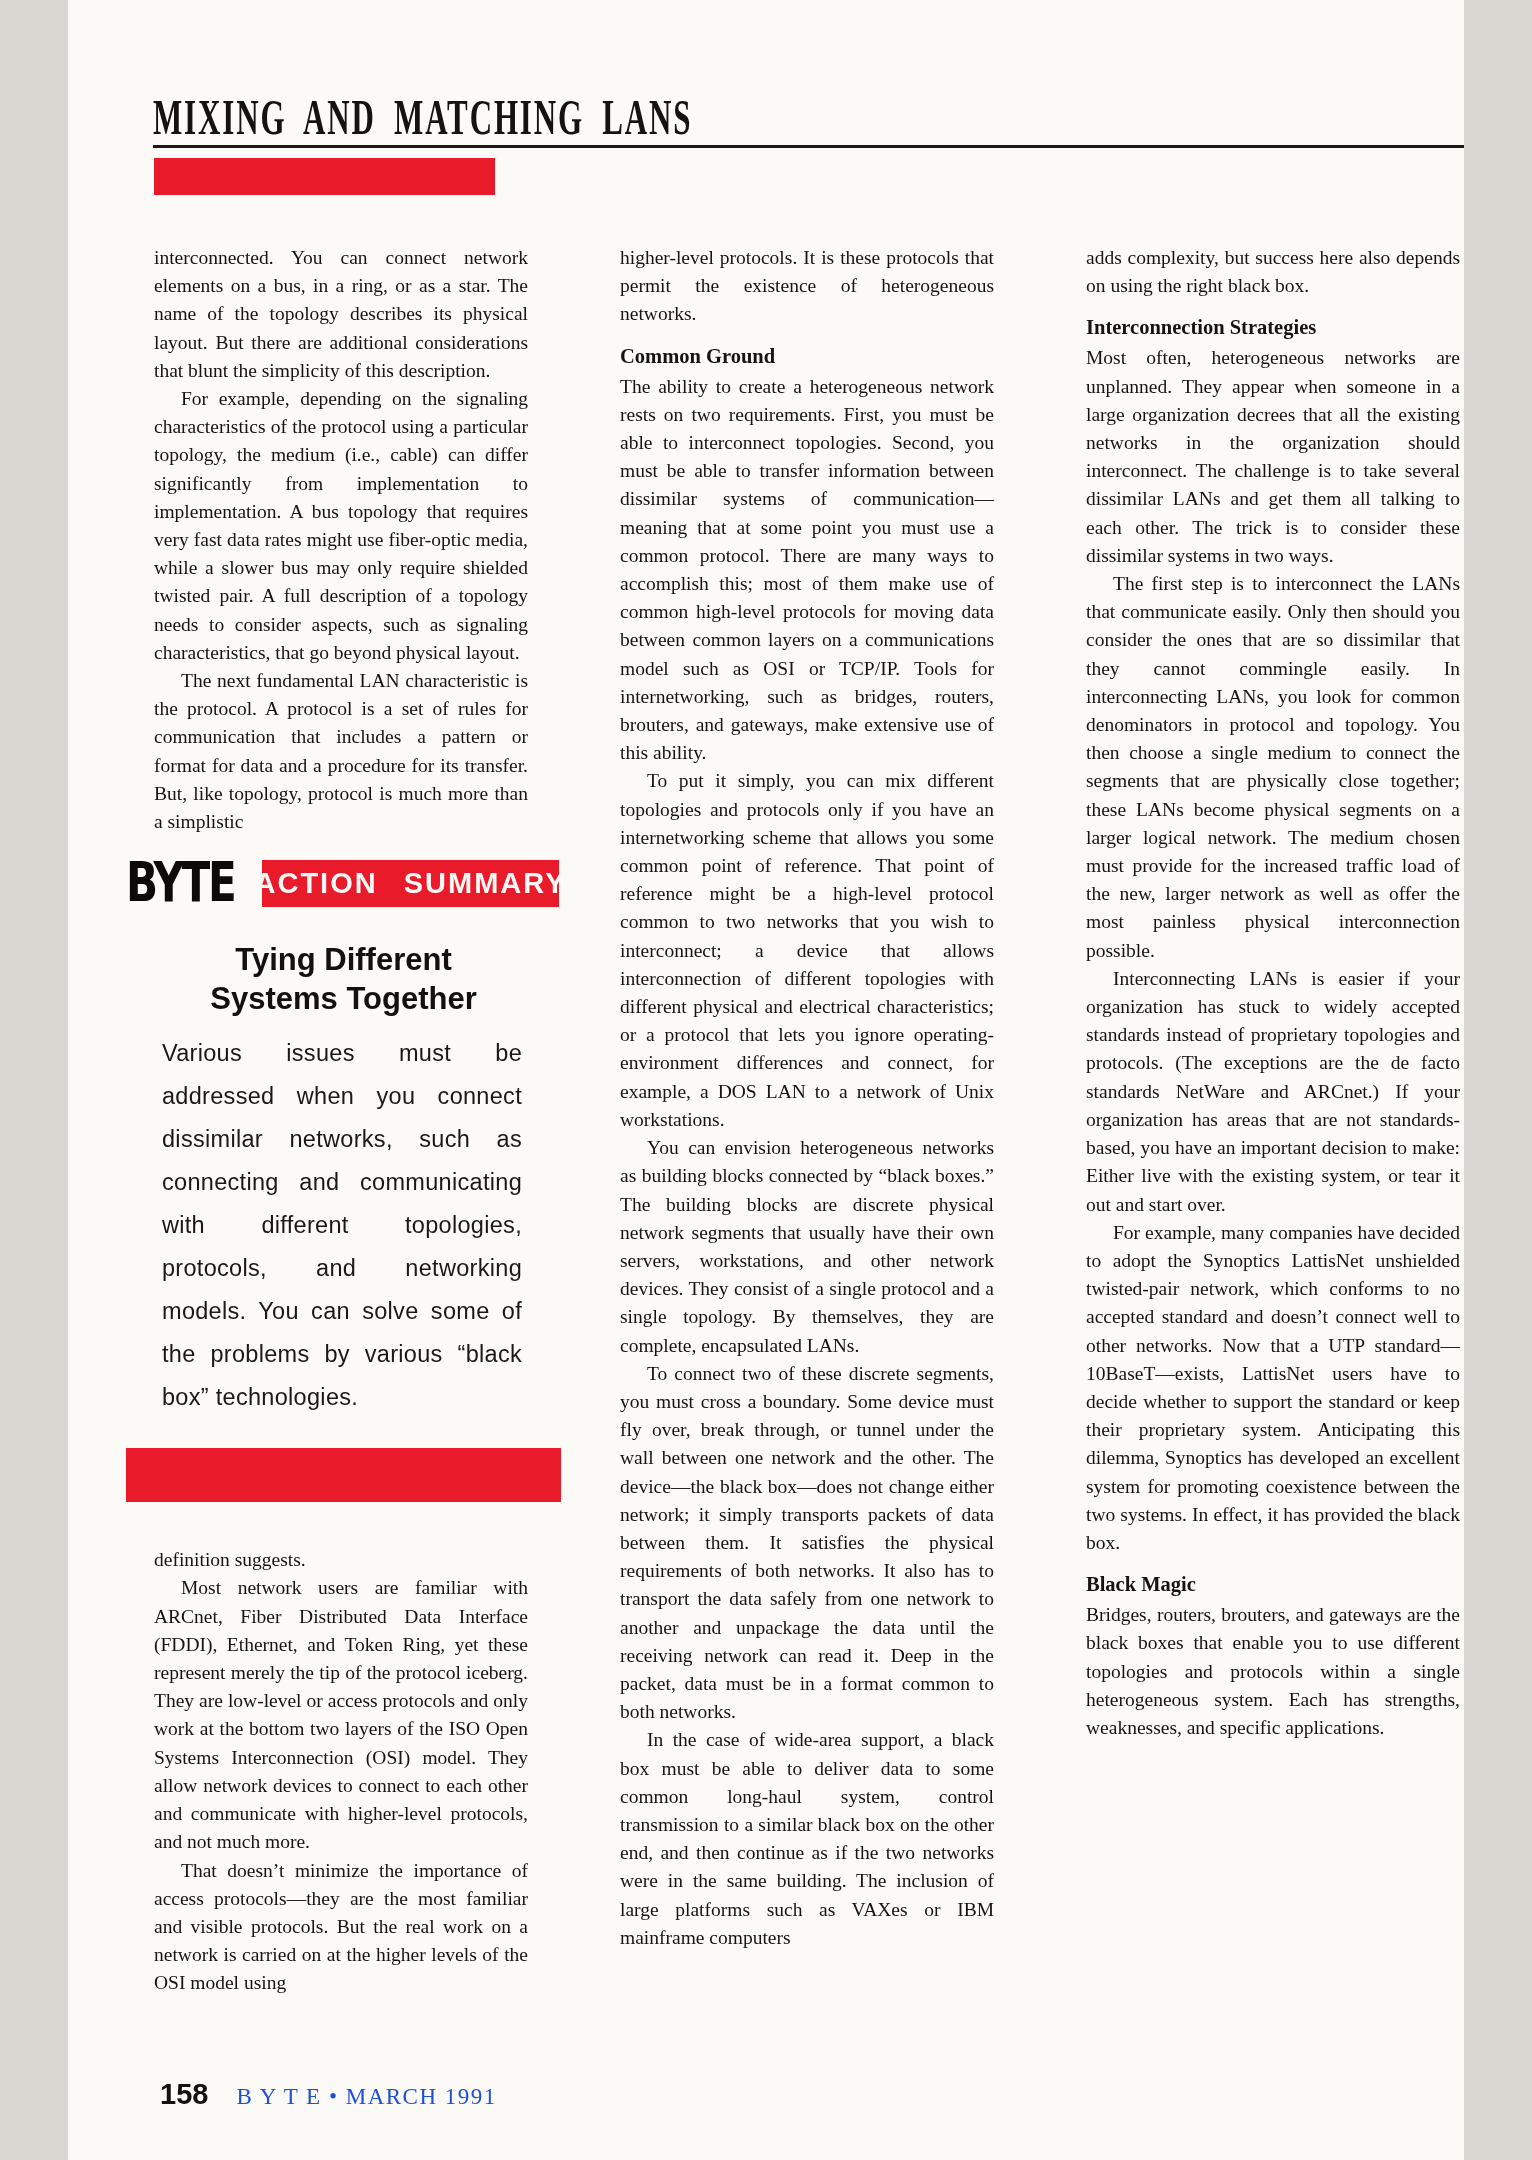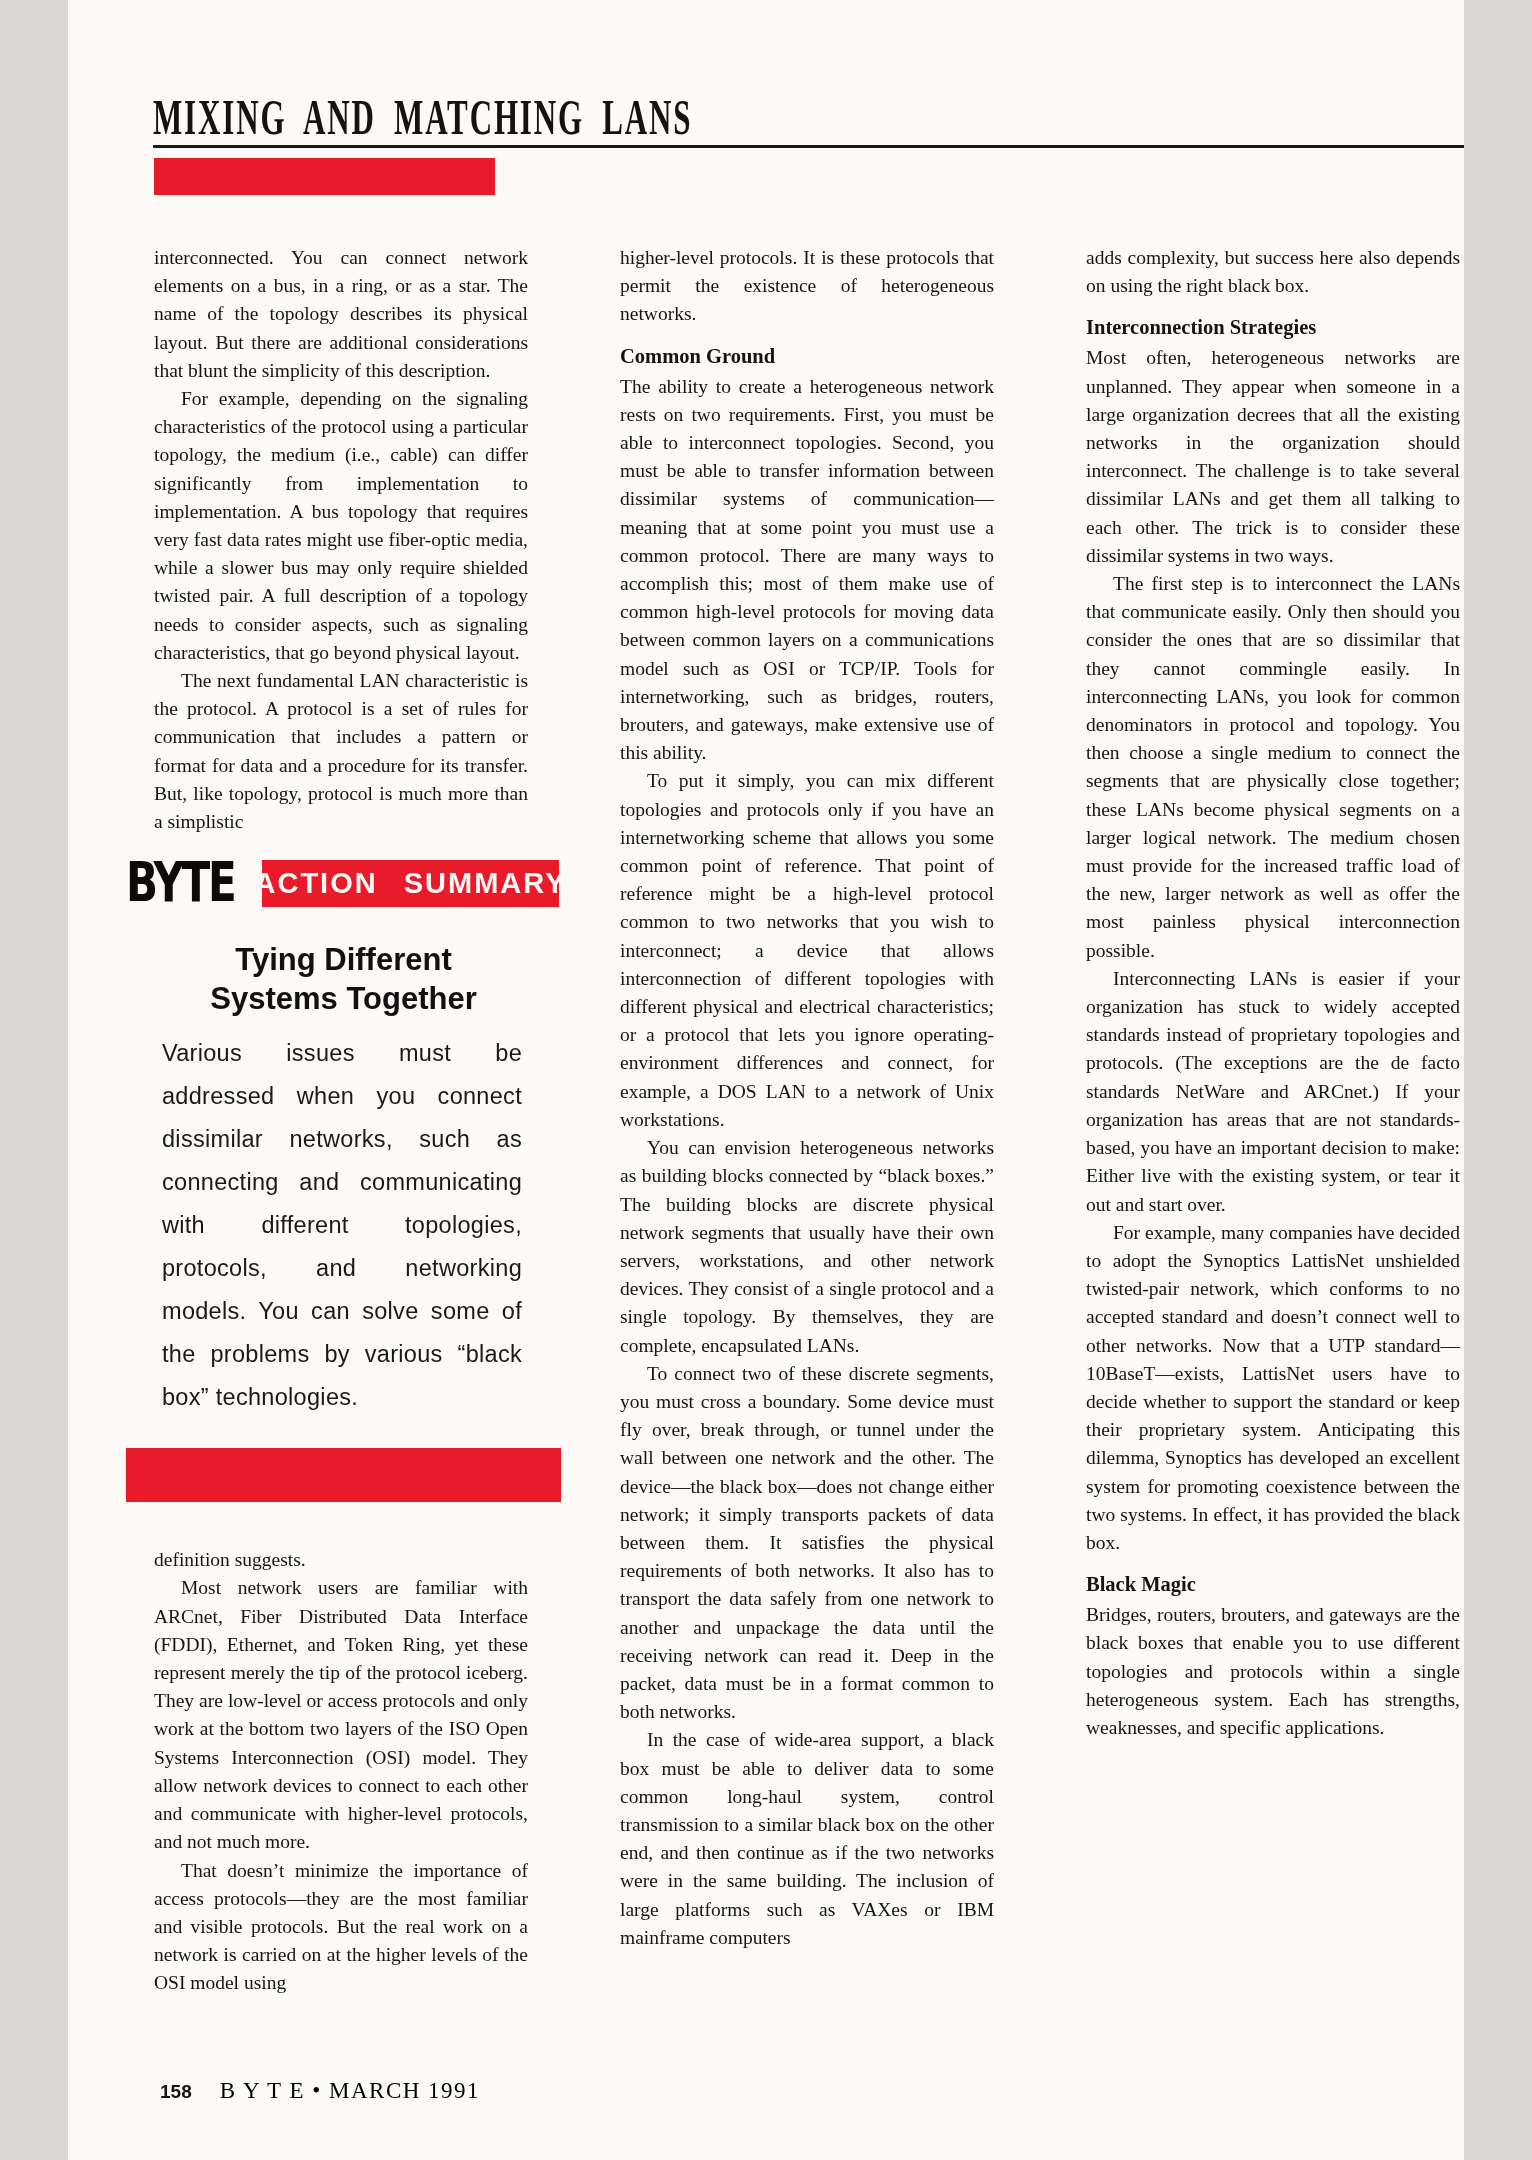--- a/index.html
+++ b/index.html
@@ -139,29 +139,29 @@
     position: absolute;
     left: 92px;
     top: 2078px;
     display: flex;
     align-items: baseline;
     white-space: nowrap;
   }
   .pagenum {
     font-family: "Liberation Sans", sans-serif;
     font-weight: bold;
-    font-size: 19px;
+    font-size: 29px;
     color: #14110e;
   }
   .mag {
     margin-left: 28px;
     font-family: "Liberation Serif", serif;
     font-size: 23px;
     letter-spacing: 1.5px;
-    color: #000000;
+    color: #1d4ed8;
   }
 </style>
 </head>
 <body>
 
 <div class="page">
 
   <div class="masthead">MIXING AND MATCHING LANS</div>
   <div class="header-rule"></div>
   <div class="header-redbar accent-bg" style="background: rgb(233, 27, 42);"></div>

